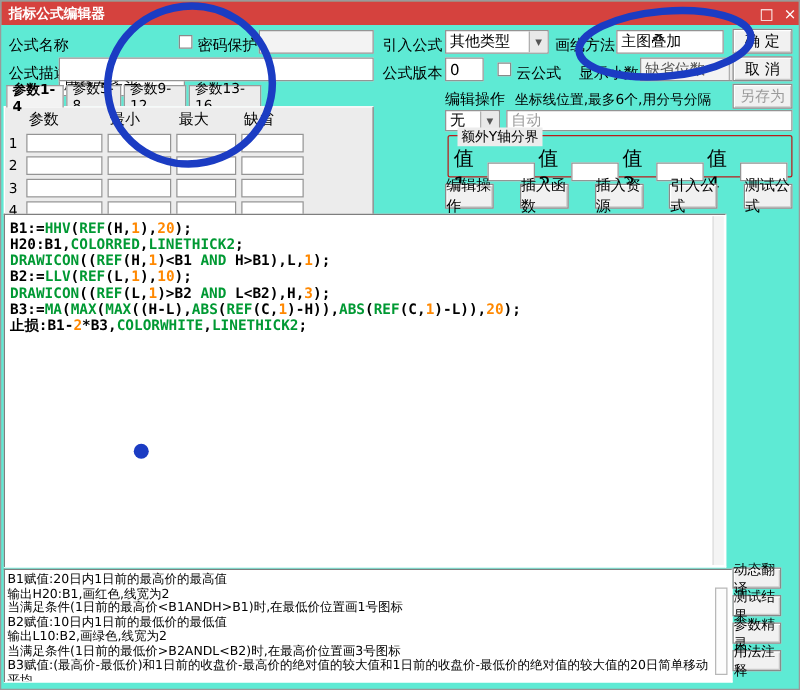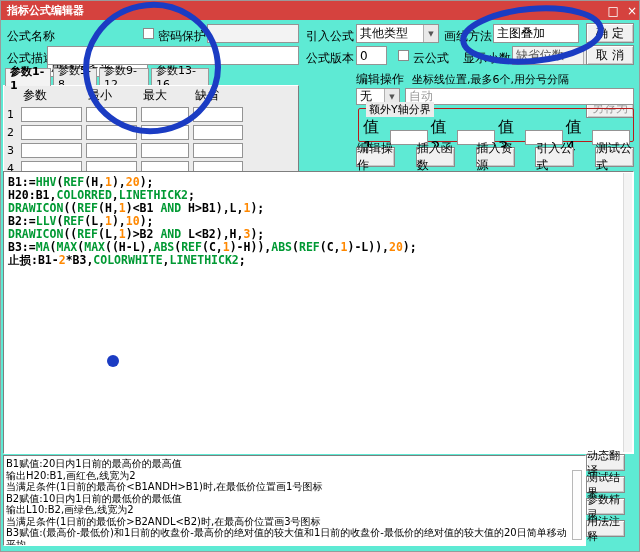--- a/index.html
+++ b/index.html
@@ -36,21 +36,21 @@
   .groupbox { position:absolute; left:357px; top:107px; width:276px; height:34px; border:1px solid #b91c1c; border-radius:2px; }
   .groupbox .legend { position:absolute; left:7px; top:-7px; background:#ececec; padding:0 3px; font-size:11px; }
   .yfields { position:absolute; left:4px; top:8px; display:flex; align-items:center; }
   .yfield { display:flex; align-items:center; margin-right:3px; }
   .yfield .ylbl { font-size:16px; margin-right:3px; }
   .yfield .yinp { width:42px; height:15px; background:#fff; border:1px solid #949494; }
 
   .toolbar { position:absolute; left:355px; top:146px; width:278px; display:flex; justify-content:space-between; }
   .toolbar .tbtn { position:static; width:39px; height:20px; }
 
-  .code { position:absolute; left:2px; top:170px; width:631px; height:283px; background:#fff; border:1px solid; border-color:#7e7e7e #ffffff #ffffff #7e7e7e; padding:4px 2px 0 4px; overflow:hidden; }
+  .code { position:absolute; left:2px; top:170px; width:578px; height:283px; background:#fff; border:1px solid; border-color:#7e7e7e #ffffff #ffffff #7e7e7e; padding:4px 2px 0 4px; overflow:hidden; }
   .code-line { font-family:"DejaVu Sans Mono", monospace; font-size:11.5px; font-weight:bold; line-height:13px; white-space:pre; }
   .tk-f { color:#009933; }
   .tk-n { color:#ff8800; }
   .code-scroll { position:absolute; right:1px; top:1px; bottom:1px; width:9px; background:#f4f4f4; border-left:1px solid #dcdcdc; }
 
   .trans { position:absolute; left:2px; top:454px; width:583px; height:91px; background:#fff; border:1px solid; border-color:#7e7e7e #ffffff #ffffff #7e7e7e; padding:2px 16px 0 2px; overflow:hidden; }
   .trans-line { font-size:10px; line-height:11.5px; color:#000; word-break:break-all; }
   .trans-scroll { position:absolute; right:3px; top:14px; width:10px; height:70px; background:#fdfdfd; border:1px solid #b8b8b8; }
 
   .sidebtns { position:absolute; left:585px; top:453px; width:51px; }
@@ -92,28 +92,28 @@
   <span class="cb" style="left:397px;top:49px;"></span>
   <span class="lbl" style="left:412px;top:49px;">云公式</span>
   <span class="lbl" style="left:462px;top:49px;">显示小数</span>
   <div class="inp sel disabled graytext" style="left:511px;top:45px;width:87px;height:19px;">
     <span style="color:#555;">缺省位数</span>
       <span class="arrow dis">▼</span>
   </div>
   <div class="btn" style="left:585px;top:44px;width:48px;height:20px;">取  消</div>
 
   <div id="tabs">
-      <div class="tab active" style="left: 4px; width: 46px;">参数1-1</div>
+      <div class="tab active" style="left: 4px; width: 46px;">参数1-4</div>
       <div class="tab" style="left: 52px; width: 44px;">参数5-8</div>
       <div class="tab" style="left: 98px; width: 50px;">参数9-12</div>
       <div class="tab" style="left: 150px; width: 58px;">参数13-16</div>
     </div>
   <span class="lbl" style="left:355px;top:70px;">编辑操作</span>
   <span class="lbl small" style="left:411px;top:71px;">坐标线位置,最多6个,用分号分隔</span>
-  <div class="btn disabled" style="left:585px;top:66px;width:48px;height:20px;margin-top:31px;">另存为</div>
+  <div class="btn disabled" style="left:585px;top:66px;width:48px;height:20px;">另存为</div>
 
   <div class="inp sel" style="left:355px;top:87px;width:44px;height:17px;">
     <span>无</span>
       <span class="arrow">▼</span>
   </div>
   <div class="inp graytext" style="left:404px;top:87px;width:229px;height:17px;">自动</div>
 
   <div class="param-panel">
     <div id="param-grid" class="param-grid">
         <span></span>

